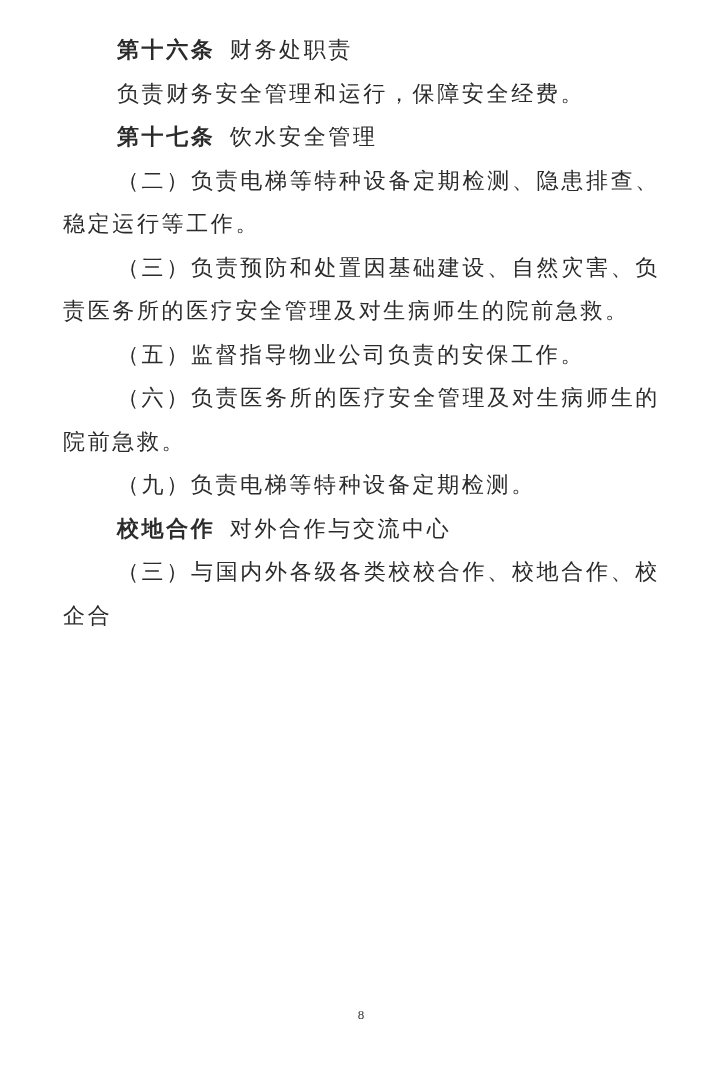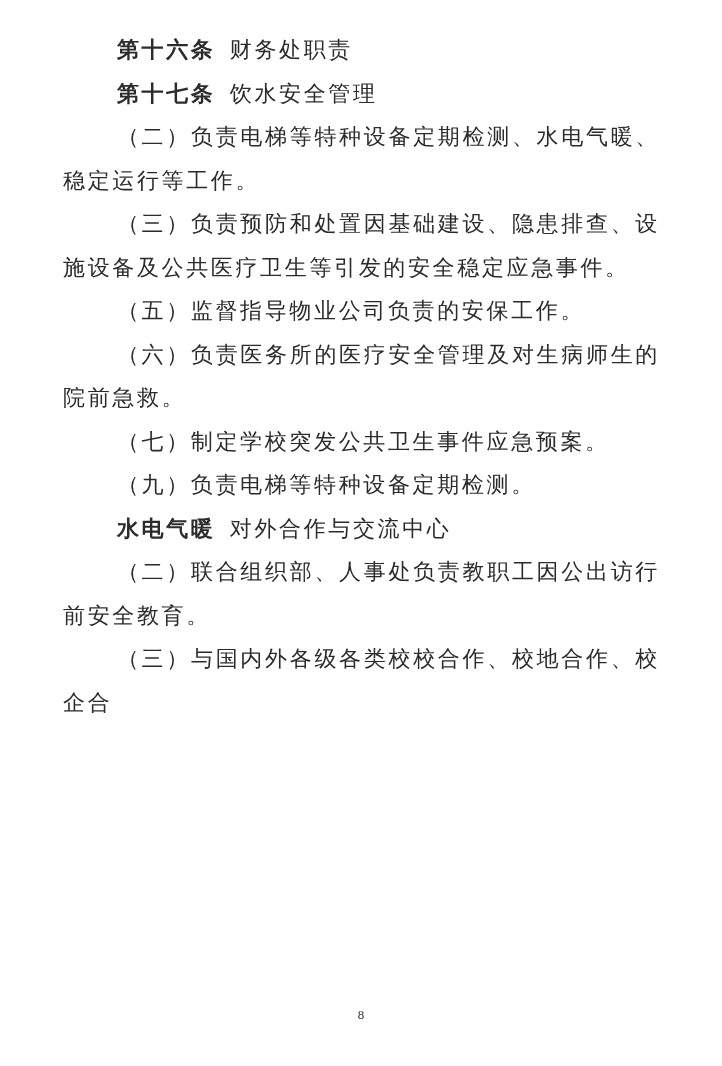--- a/index.html
+++ b/index.html
@@ -51,39 +51,38 @@
     letter-spacing: 0;
   }
 </style>
 </head>
 <body>
 
 <div class="page">
   <div class="content" id="content">
   <p class="para"><span class="article-label">第十六条</span><span class="article-title">财务处职责</span></p>
 
+  <p class="para"><span class="para-text">负责财务安全管理和运行，保障安全经费。</span></p>
 
   <p class="para"><span class="article-label">第十七条</span><span class="article-title">饮水安全管理</span></p>
 
 
-  <p class="para"><span class="para-text">（二）负责电梯等特种设备定期检测、水电气暖、稳定运行等工作。</span></p>
+  <p class="para"><span class="para-text">（二）负责电梯等特种设备定期检测、隐患排查、稳定运行等工作。</span></p>
 
-  <p class="para"><span class="para-text">（三）负责预防和处置因基础建设、隐患排查、设施设备及公共医疗卫生等引发的安全稳定应急事件。</span></p>
+  <p class="para"><span class="para-text">（三）负责预防和处置因基础建设、自然灾害、负责医务所的医疗安全管理及对生病师生的院前急救。</span></p>
 
 
   <p class="para"><span class="para-text">（五）监督指导物业公司负责的安保工作。</span></p>
 
   <p class="para"><span class="para-text">（六）负责医务所的医疗安全管理及对生病师生的院前急救。</span></p>
 
-  <p class="para"><span class="para-text">（七）制定学校突发公共卫生事件应急预案。</span></p>
 
 
   <p class="para"><span class="para-text">（九）负责电梯等特种设备定期检测。</span></p>
 
-  <p class="para"><span class="article-label">水电气暖</span><span class="article-title">对外合作与交流中心</span></p>
+  <p class="para"><span class="article-label">校地合作</span><span class="article-title">对外合作与交流中心</span></p>
 
 
-  <p class="para"><span class="para-text">（二）联合组织部、人事处负责教职工因公出访行前安全教育。</span></p>
 
   <p class="para"><span class="para-text">（三）与国内外各级各类校校合作、校地合作、校企合</span></p>
 </div>
   <div class="page-number">8</div>
 </div>
 
 </body></html>

